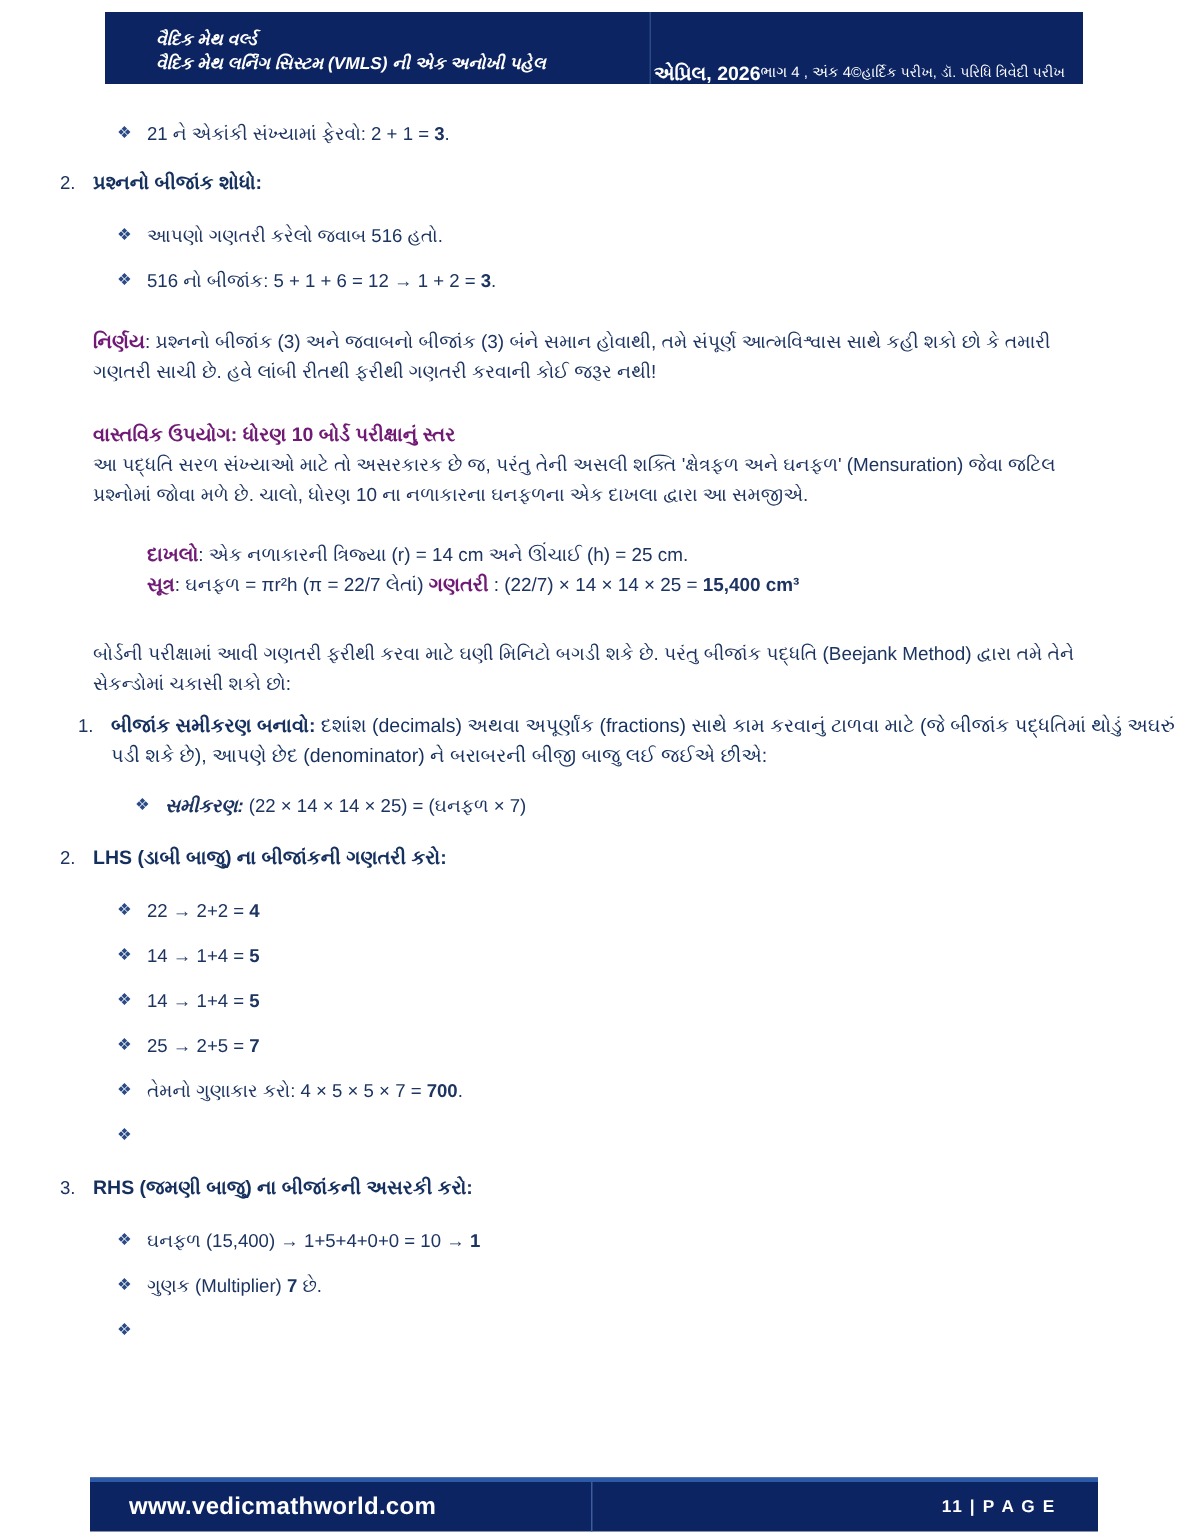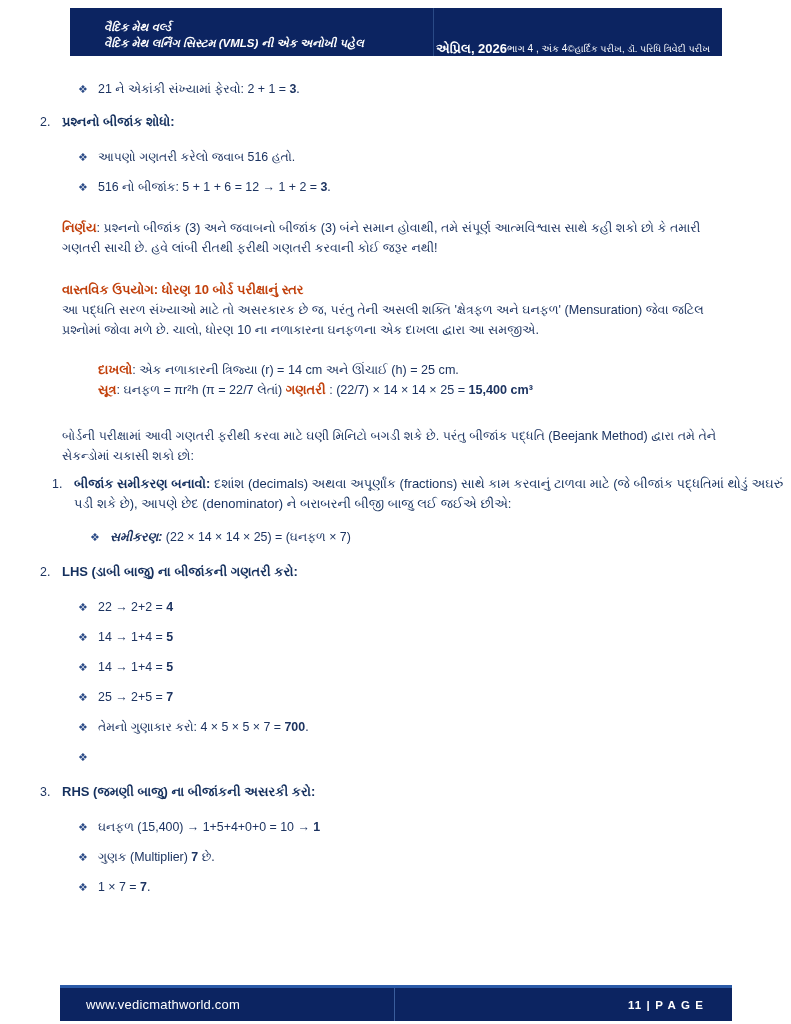--- a/index.html
+++ b/index.html
@@ -94,21 +94,21 @@
   .spacer-14 { height: 14px; }
   .spacer-16 { height: 16px; }
   .spacer-20 { height: 20px; }
   .spacer-22 { height: 22px; }
   .spacer-26 { height: 26px; }
 
   b, .b { font-weight: 700; }
   .hdg {
     font-weight: 700;
     font-size: 13px;
-    color: #c2410c;
+    color: #701a75;
   }
   .ital { font-style: italic; }
 
   
   .bullet-row {
     display: flex;
     align-items: flex-start;
     font-size: 12.4px;
     line-height: 18px;
     color: #1d3461;
@@ -162,22 +162,22 @@
   .footer-left {
     flex: 0 0 335px;
     border-right: 1px solid #3a5d9c;
     box-sizing: border-box;
     display: flex;
     align-items: center;
     padding-left: 26px;
   }
   .footer-left .f-url {
     color: #ffffff;
-    font-weight: 400;
-    font-size: 13px;
+    font-weight: 700;
+    font-size: 16px;
     letter-spacing: 0.2px;
   }
   .footer-right {
     flex: 1 1 auto;
     display: flex;
     align-items: center;
     justify-content: flex-end;
     padding-right: 28px;
   }
   .footer-right .f-page {
@@ -322,21 +322,20 @@
     <span class="btext"><span>ઘનફળ (15,400) → 1+5+4+0+0 = 10 → </span><b>1</b></span>
   </div>
   <div class="spacer-12"></div>
   <div class="bullet-row lvl-b1">
     <span class="bullet">❖</span>
     <span class="btext"><span>ગુણક (Multiplier) </span><b>7</b><span> છે.</span></span>
   </div>
   <div class="spacer-12"></div>
   <div class="bullet-row lvl-b1">
     <span class="bullet">❖</span>
-    <span class="btext"><span>1 × 7 = </span><b>7</b><span>.</span></span>
   </div>
 
 </div>
 
 <div class="footer-bar">
   <div class="footer-left">
     <span class="f-url">www.vedicmathworld.com</span>
   </div>
   <div class="footer-right">
     <span class="f-page">11 | P A G E</span>

